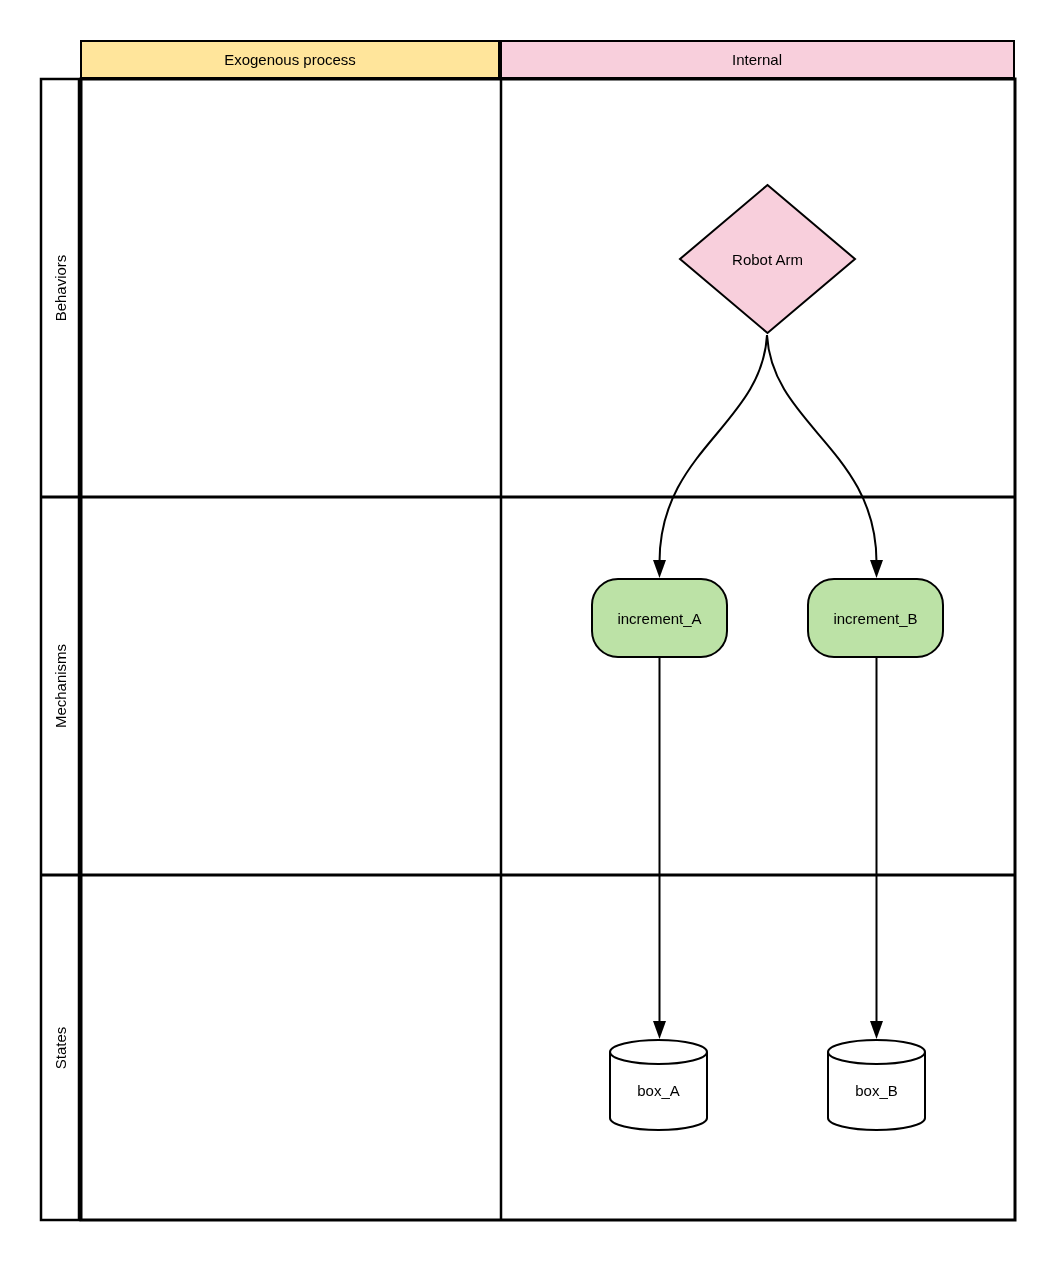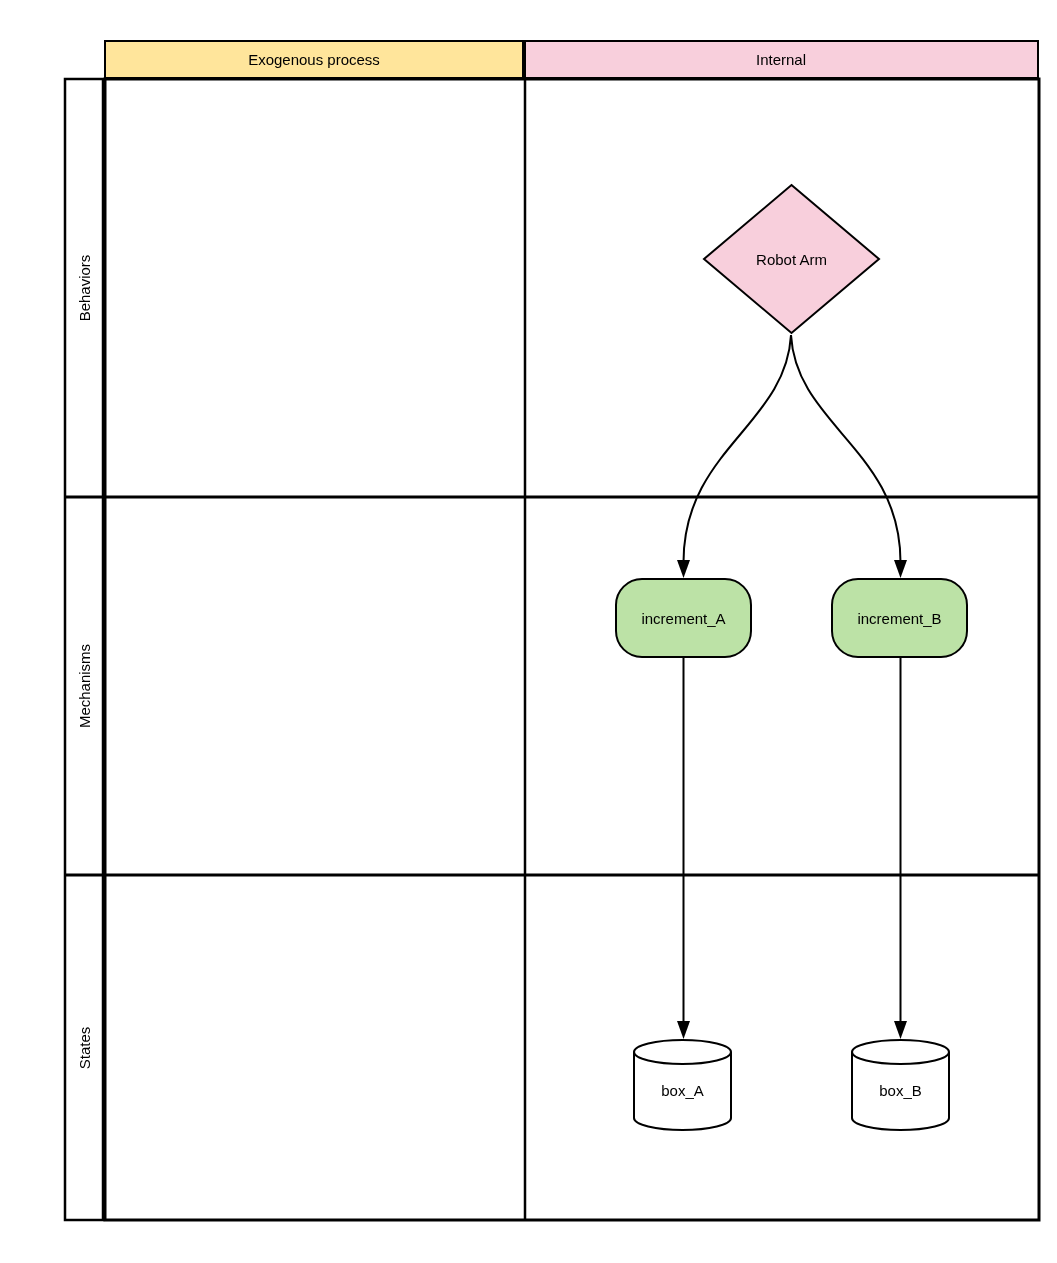--- a/index.html
+++ b/index.html
@@ -6,21 +6,20 @@
     margin: 0;
     padding: 0;
     background: #ffffff;
   }
   #canvas {
     position: relative;
     width: 896px;
     height: 1263px;
     background: #1d4ed8;
     font-family: "Liberation Sans", sans-serif;
-    margin-left: 24px;
   }
   svg text {
     font-family: "Liberation Sans", sans-serif;
     font-size: 15px;
     fill: #000000;
   }
   .shape {
     stroke: #000000;
     stroke-width: 2;
   }

